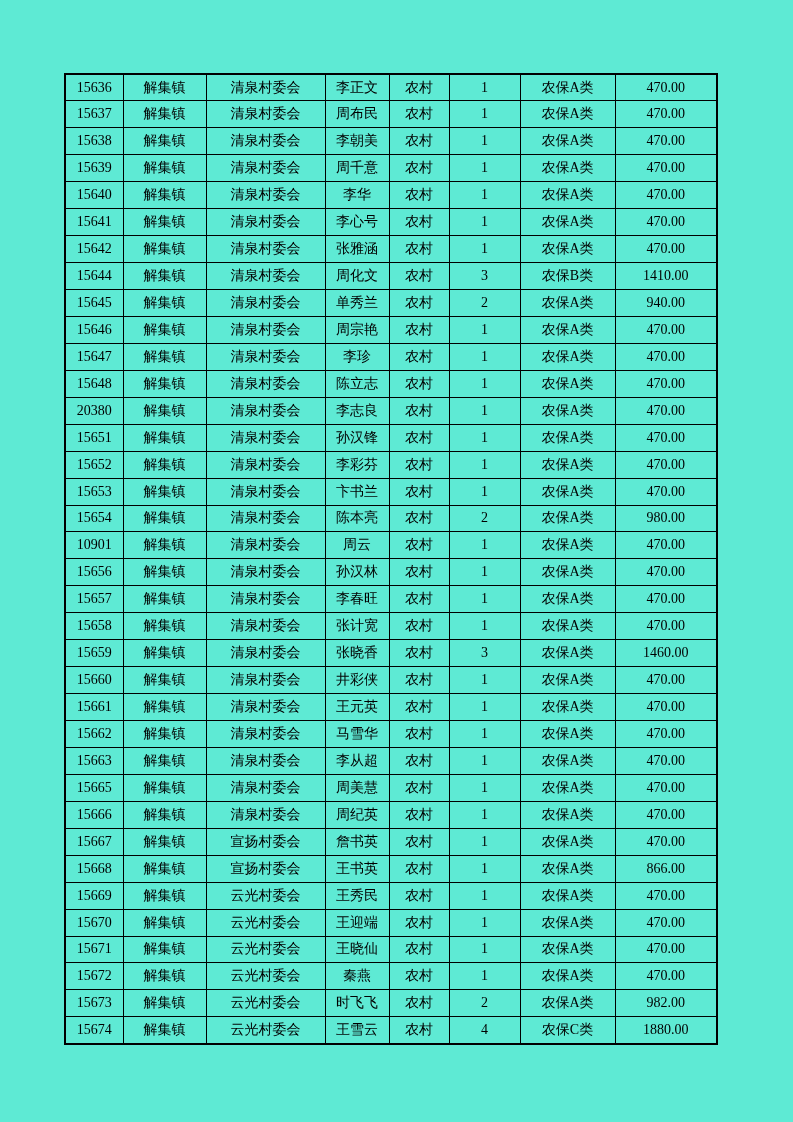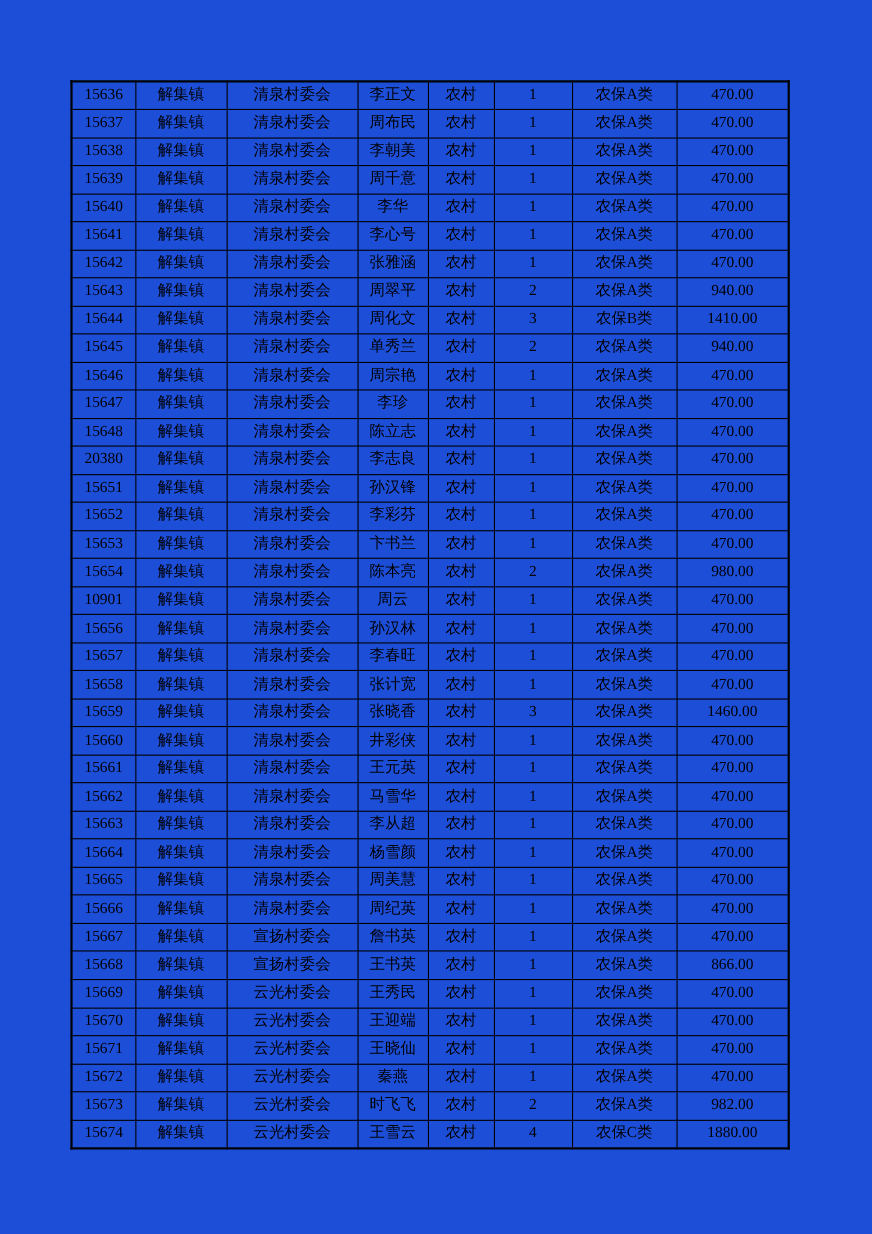--- a/index.html
+++ b/index.html
@@ -1,21 +1,21 @@
 <!DOCTYPE html>
 <html><head>
 <meta charset="utf-8">
 <style>
   * { margin: 0; padding: 0; box-sizing: border-box; }
   html, body { background: #e8e8e8; }
   .page {
     position: relative;
     width: 793px;
     height: 1122px;
-    background: #1d4ed8;
+    background: #5eead4;
     margin: 0 auto;
     font-family: "Liberation Serif", "DejaVu Serif", serif;
     color: #000000;
     overflow: hidden;
   }
   table.roster {
     position: absolute;
     left: 64px;
     top: 73px;
     width: 652px;
@@ -117,30 +117,20 @@
           <td>15642</td>
           <td>解集镇</td>
           <td>清泉村委会</td>
           <td>张雅涵</td>
           <td>农村</td>
           <td>1</td>
           <td>农保A类</td>
           <td>470.00</td>
         </tr>
         <tr>
-          <td>15643</td>
-          <td>解集镇</td>
-          <td>清泉村委会</td>
-          <td>周翠平</td>
-          <td>农村</td>
-          <td>2</td>
-          <td>农保A类</td>
-          <td>940.00</td>
-        </tr>
-        <tr>
           <td>15644</td>
           <td>解集镇</td>
           <td>清泉村委会</td>
           <td>周化文</td>
           <td>农村</td>
           <td>3</td>
           <td>农保B类</td>
           <td>1410.00</td>
         </tr>
         <tr>
@@ -311,30 +301,20 @@
           <td>农村</td>
           <td>1</td>
           <td>农保A类</td>
           <td>470.00</td>
         </tr>
         <tr>
           <td>15663</td>
           <td>解集镇</td>
           <td>清泉村委会</td>
           <td>李从超</td>
-          <td>农村</td>
-          <td>1</td>
-          <td>农保A类</td>
-          <td>470.00</td>
-        </tr>
-        <tr>
-          <td>15664</td>
-          <td>解集镇</td>
-          <td>清泉村委会</td>
-          <td>杨雪颜</td>
           <td>农村</td>
           <td>1</td>
           <td>农保A类</td>
           <td>470.00</td>
         </tr>
         <tr>
           <td>15665</td>
           <td>解集镇</td>
           <td>清泉村委会</td>
           <td>周美慧</td>

